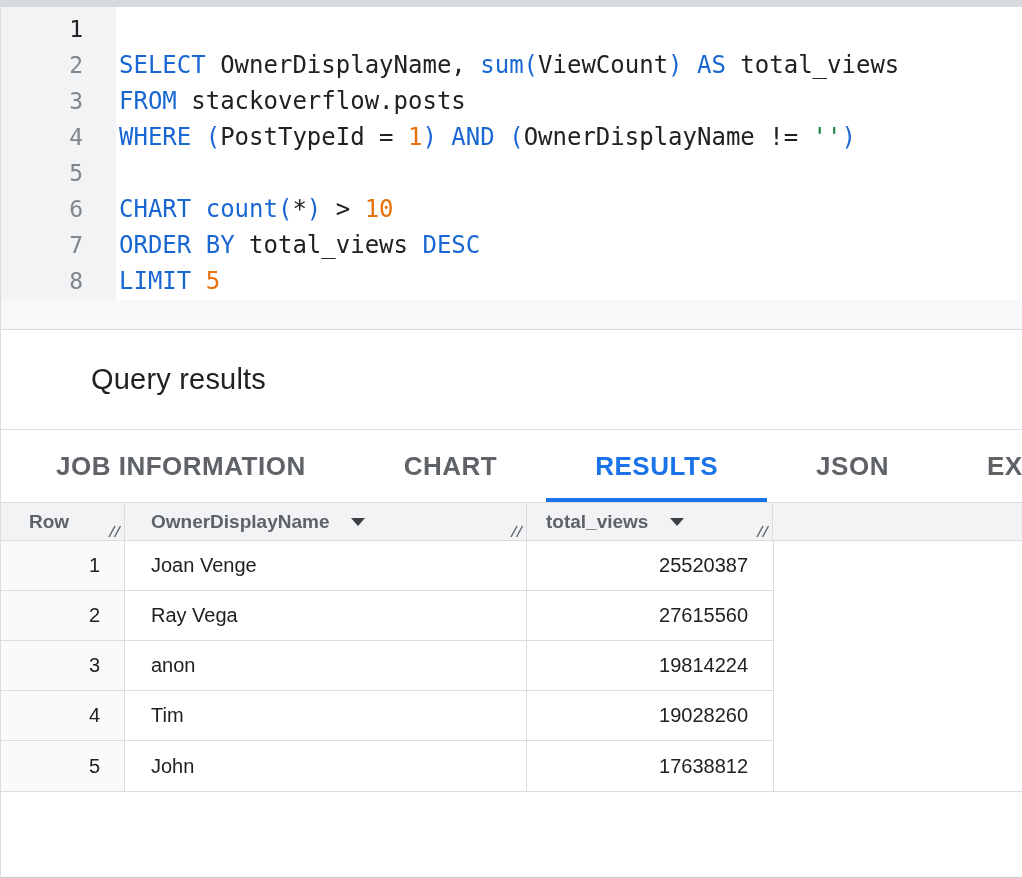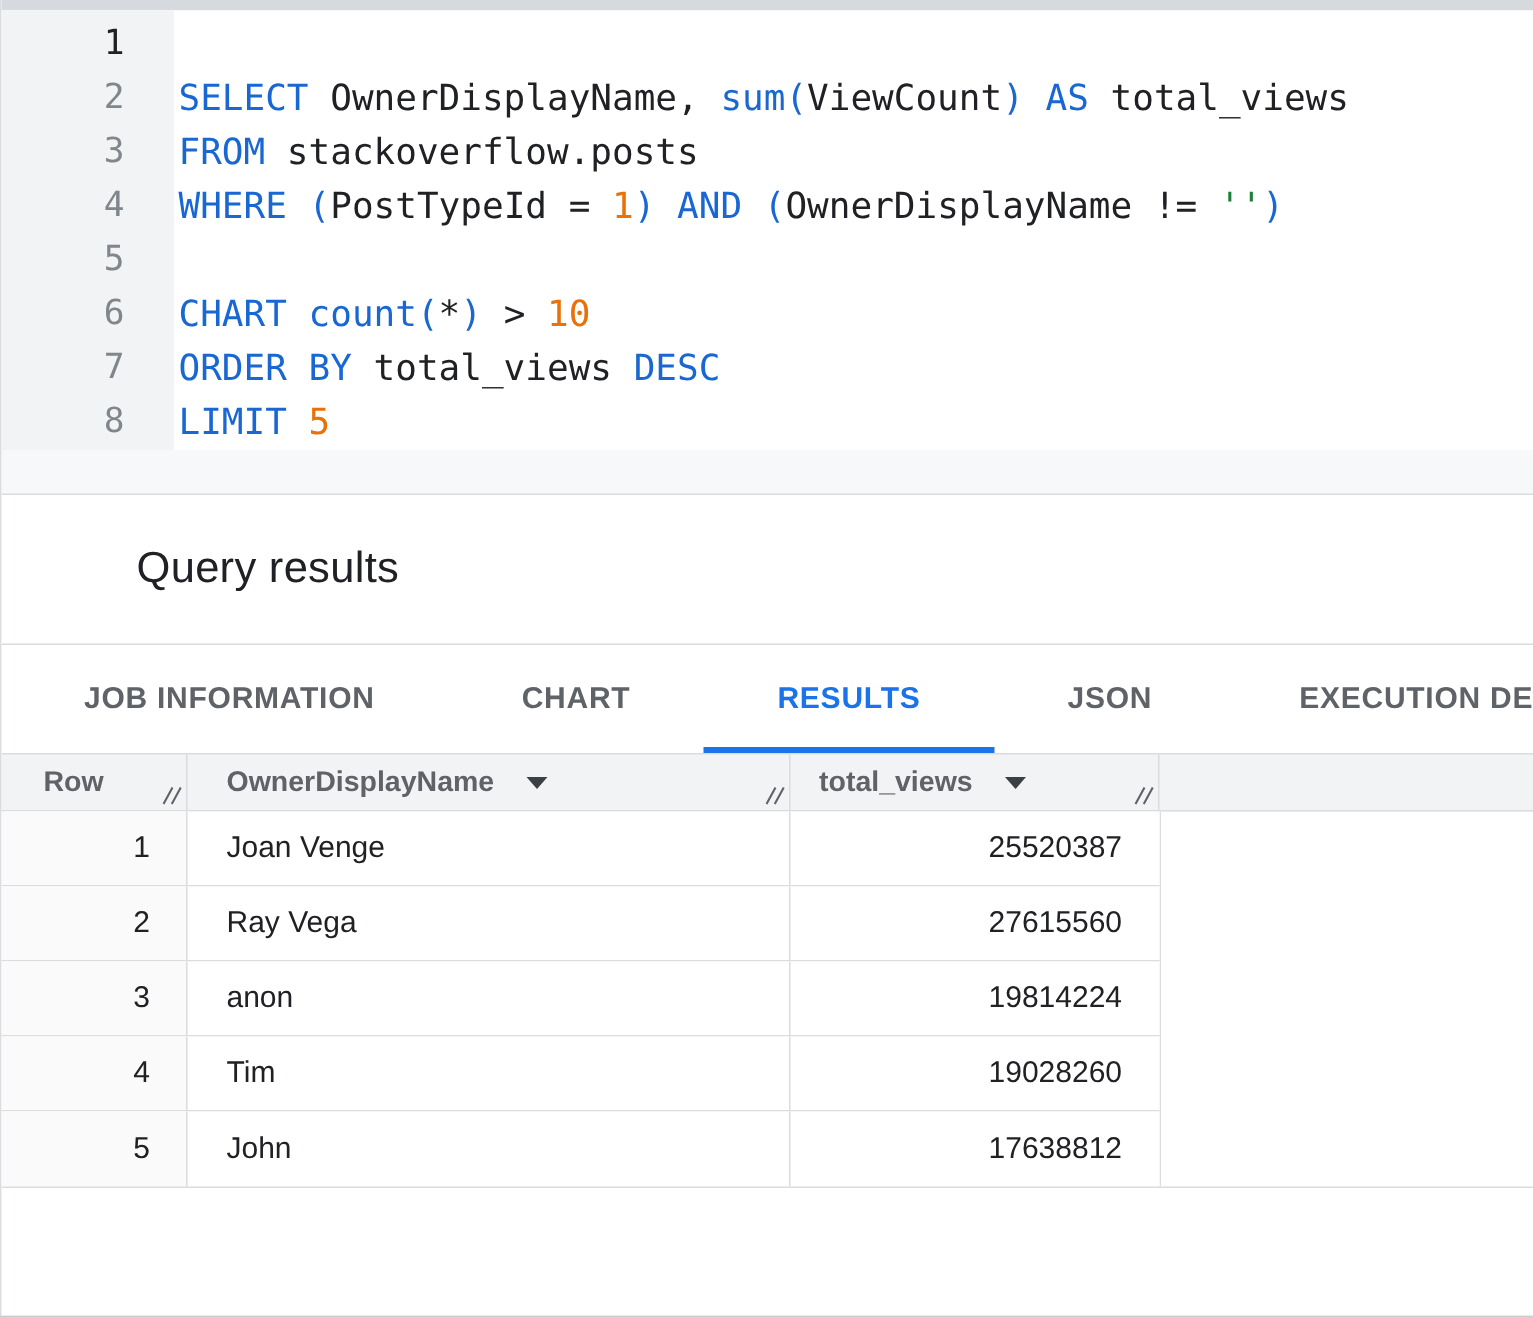--- a/index.html
+++ b/index.html
@@ -31,21 +31,21 @@
   .editor-footer { height:30px; width:100%; background:#f7f8f9; border-bottom:1px solid #dadce0; }
 
   
   .qr-header { height:100px; border-bottom:1px solid #dadce0; display:flex; align-items:center; padding-left:90px; background:#fff; }
   .qr-title { font-size:29px; font-weight:400; color:#202124; letter-spacing:0.2px; }
 
   
   .tabbar { height:72px; display:flex; align-items:stretch; padding-left:6px; background:#fff; }
   .tab { position:relative; display:flex; align-items:center; justify-content:center;
          padding:0 49px; background:none; border:none; cursor:pointer;
-         font-family:"Liberation Sans", sans-serif; font-size:20px; font-weight:700;
+         font-family:"Liberation Sans", sans-serif; font-size:26px; font-weight:700;
          letter-spacing:0.5px; color:#5f6368; white-space:nowrap; }
   .tab.active { color:#1a73e8; }
   .tab.active::after { content:""; position:absolute; left:0; right:0; bottom:0; height:4px; background:#1a73e8; }
 
   
   .thead { display:flex; height:39px; background:#f2f3f4; border-top:1px solid #dadce0; border-bottom:1px solid #dadce0; }
   .th { position:relative; display:flex; align-items:center; font-size:19px; font-weight:700; color:#5f6368; }
   .th.col0 { width:124px; flex:0 0 124px; padding-left:28px; border-right:1px solid #dadce0; }
   .th.col1 { width:402px; flex:0 0 402px; padding-left:26px; border-right:1px solid #dadce0; }
   .th.col2 { width:246px; flex:0 0 246px; padding-left:19px; border-right:1px solid #dadce0; }

